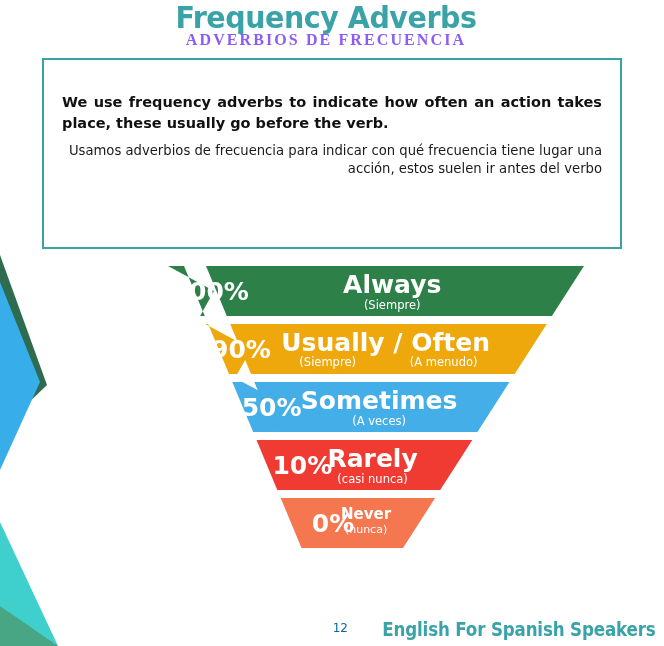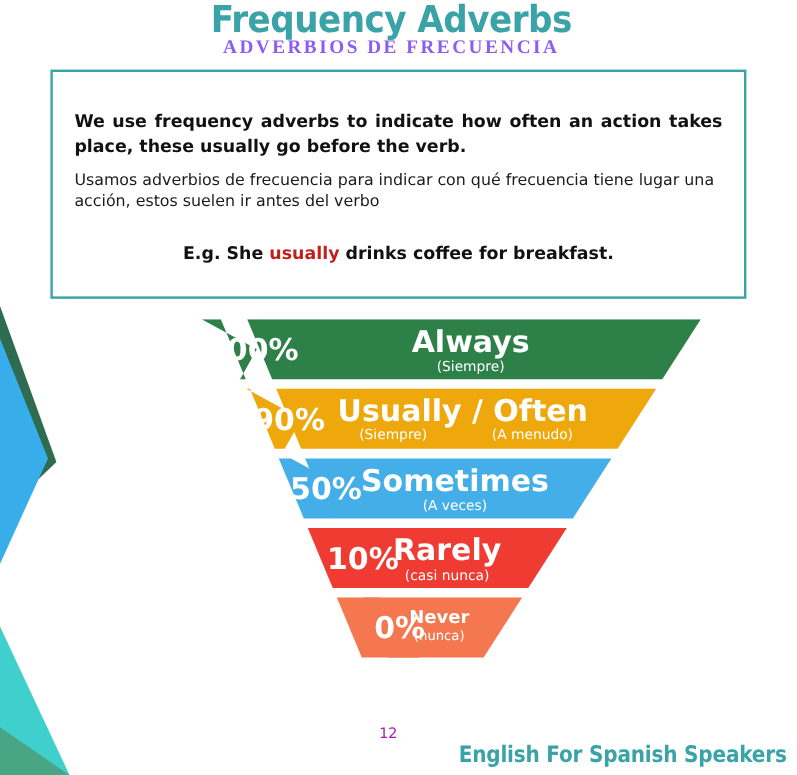--- a/index.html
+++ b/index.html
@@ -75,21 +75,21 @@
     text-align: justify;
     margin: 0;
   }
   #card-es {
     font-family: "DejaVu Sans", sans-serif;
     font-weight: normal;
     font-size: 13.2px;
     line-height: 18px;
     color: #1a1a1a;
     margin: 8px 0 0 0;
-    text-align: left;
+    text-align: right;
   }
   #card-eg {
     font-family: "DejaVu Sans", sans-serif;
     font-weight: bold;
     font-size: 14.5px;
     color: #111111;
     text-align: center;
     margin: 26px 0 0 0;
   }
   #card-eg .hl { color: #C0211C; }
@@ -115,26 +115,26 @@
   .fn-sub {
     font-family: "DejaVu Sans", sans-serif;
     font-weight: normal;
     fill: #ffffff;
   }
 
   
   #page-number {
     position: absolute;
     left: 316px;
-    top: 604px;
+    top: 621px;
     width: 32px;
-    text-align: left;
+    text-align: right;
     font-family: "DejaVu Sans", sans-serif;
     font-size: 12px;
-    color: #a21caf;
+    color: #0369a1;
   }
   #brand {
     position: absolute;
     right: 8px;
     top: 618px;
     font-family: "DejaVu Sans", sans-serif;
     font-weight: bold;
     font-size: 19px;
     color: #3AA3A8;
     letter-spacing: -0.2px;
@@ -154,23 +154,20 @@
 </svg>
 
 <div id="header">
   <div id="title-en" style="color: rgb(58, 163, 168);">Frequency Adverbs</div>
   <div id="title-es">ADVERBIOS DE FRECUENCIA</div>
 </div>
 
 <div id="card" style="border-color: rgb(58, 163, 168);">
   <p id="card-en">We use frequency adverbs to indicate how often an action takes place, these usually go before the verb.</p>
   <p id="card-es">Usamos adverbios de frecuencia para indicar con qué frecuencia tiene lugar una acción, estos suelen ir antes del verbo</p>
-  <p id="card-eg">
-    <span>E.g. She </span><span class="hl" style="color: rgb(192, 33, 28);">usually</span><span> drinks coffee for breakfast.</span>
-  </p>
 </div>
 
 <svg id="funnel" viewBox="0 0 664 336" width="664" height="336">
     <g>
       <polygon points="168.0,0.0 184.0,0.0 204.8,50.0 200.1,50.0 214.0,25.0" fill="#2E8049"></polygon>
       <polygon points="206.0,0.0 584.0,0.0 551.9,50.0 226.8,50.0" fill="#2E8049"></polygon>
       <text x="210.23302469135803" y="34" class="fn-pct" font-size="25" text-anchor="middle">100%</text>
       <text x="392.18364197530866" y="27" class="fn-label" font-size="25" text-anchor="middle">Always</text>
       <text x="392.18364197530866" y="43" class="fn-sub" font-size="11.5" text-anchor="middle">(Siempre)</text>
     </g>

